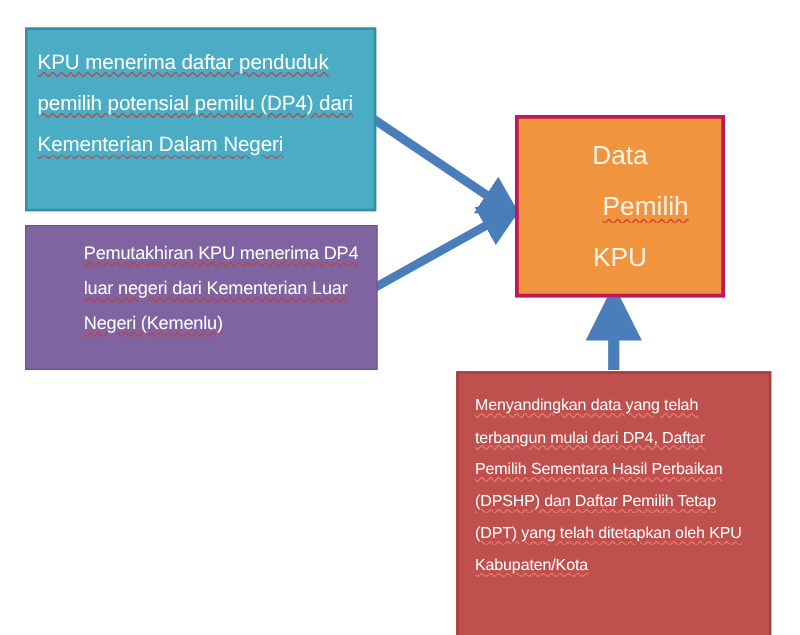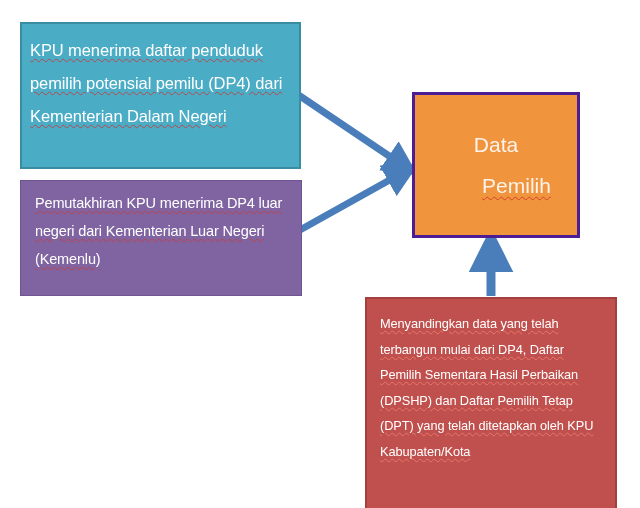--- a/index.html
+++ b/index.html
@@ -64,30 +64,31 @@
   }
   #box-purple .txt {
     font-size: 14.5px;
     line-height: 28px;
     letter-spacing: -0.15px;
     text-decoration: underline;
     text-decoration-color: rgba(196,60,60,0.85);
     text-decoration-style: wavy;
     text-decoration-thickness: 1px;
     text-underline-offset: 2px;
+    margin-left: 32px;
   }
 
   
   #box-orange {
     left: 412px;
     top: 92px;
     width: 168px;
     height: 146px;
     background: #F0943E;
-    border: 3px solid #4c1d95;
+    border: 3px solid #be185d;
     display: flex;
     flex-direction: column;
     align-items: center;
     justify-content: center;
   }
   #box-orange .txt {
     font-size: 21px;
     line-height: 41px;
     text-align: center;
     color: #FDF3EA;
@@ -161,19 +162,20 @@
     <span class="txt">KPU menerima daftar penduduk pemilih potensial pemilu (DP4) dari Kementerian Dalam Negeri</span>
   </div>
 
   <div class="node" id="box-purple">
     <span class="txt">Pemutakhiran KPU menerima DP4 luar negeri dari Kementerian Luar Negeri (Kemenlu)</span>
   </div>
 
   <div class="node" id="box-orange">
     <span class="txt">Data</span>
     <span class="txt underlined">Pemilih</span>
+    <span class="txt">KPU</span>
   </div>
 
   <div class="node" id="box-red">
     <span class="txt">Menyandingkan data yang  telah terbangun mulai dari DP4, Daftar Pemilih Sementara Hasil Perbaikan (DPSHP) dan Daftar Pemilih Tetap (DPT) yang telah ditetapkan oleh KPU Kabupaten/Kota</span>
   </div>
 
 </div>
 
 </body></html>

